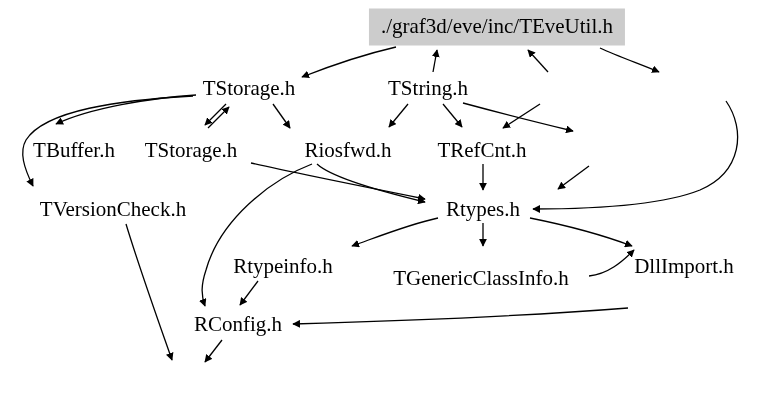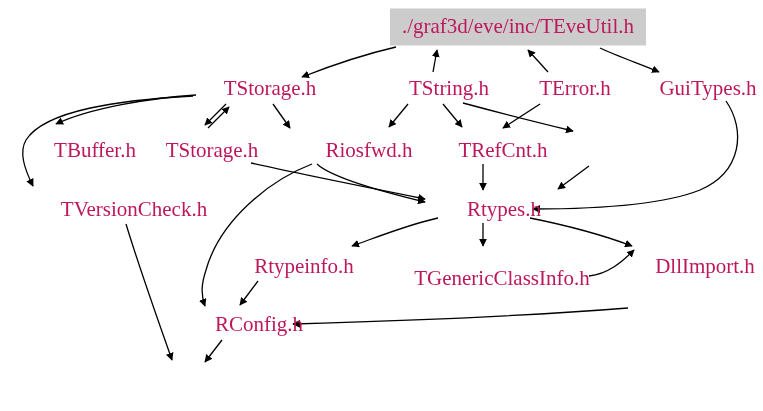--- a/index.html
+++ b/index.html
@@ -1,22 +1,22 @@
 <!DOCTYPE html>
 <html><head>
 <meta charset="utf-8">
 <style>
   html,body{margin:0;padding:0;background:#ffffff;}
   body{width:763px;height:411px;overflow:hidden;
        font-family:"Liberation Serif","DejaVu Serif",serif;}
   #graph{position:relative;width:763px;height:411px;background:#ffffff;}
   svg.edges{position:absolute;left:0;top:0;width:763px;height:411px;}
-  .node{position:absolute;white-space:nowrap;color:#be185d;
+  .node{position:absolute;white-space:nowrap;color:#000000;
         font-family:"Liberation Serif","DejaVu Serif",serif;
-        font-size:21px;line-height:21px;transform:translate(-50%,-50%);margin-left:21px;}
+        font-size:21px;line-height:21px;transform:translate(-50%,-50%);}
   .node.root{background:#cccccc;padding:7px 12px 9px 12px;}
 </style>
 </head>
 <body>
 
 <div id="graph">
 
   <svg class="edges" viewBox="0 0 763 411" xmlns="http://www.w3.org/2000/svg">
     <defs>
       <marker id="ah" viewBox="0 0 10 10" refX="9" refY="5" markerWidth="6" markerHeight="6" orient="auto-start-reverse">
@@ -76,22 +76,20 @@
 
       <path d="M 126 224 C 140 270, 158 320, 172 360"></path>
 
       <path d="M 222 340 L 205 362"></path>
     </g>
   </svg>
 
   <div class="node root" style="left:497px;top:27px;">./graf3d/eve/inc/TEveUtil.h</div>
   <div class="node" style="left:249px;top:88px;">TStorage.h</div>
   <div class="node" style="left:428px;top:88px;">TString.h</div>
-  <div class="node" style="left:554px;top:88px;">TError.h</div>
-  <div class="node" style="left:687px;top:88px;">GuiTypes.h</div>
   <div class="node" style="left:74px;top:150px;">TBuffer.h</div>
   <div class="node" style="left:191px;top:150px;">TStorage.h</div>
   <div class="node" style="left:348px;top:150px;">Riosfwd.h</div>
   <div class="node" style="left:482px;top:150px;">TRefCnt.h</div>
   <div class="node" style="left:113px;top:209px;">TVersionCheck.h</div>
   <div class="node" style="left:283px;top:266px;">Rtypeinfo.h</div>
   <div class="node" style="left:483px;top:209px;">Rtypes.h</div>
   <div class="node" style="left:481px;top:278px;">TGenericClassInfo.h</div>
   <div class="node" style="left:684px;top:266px;">DllImport.h</div>
   <div class="node" style="left:238px;top:324px;">RConfig.h</div>

